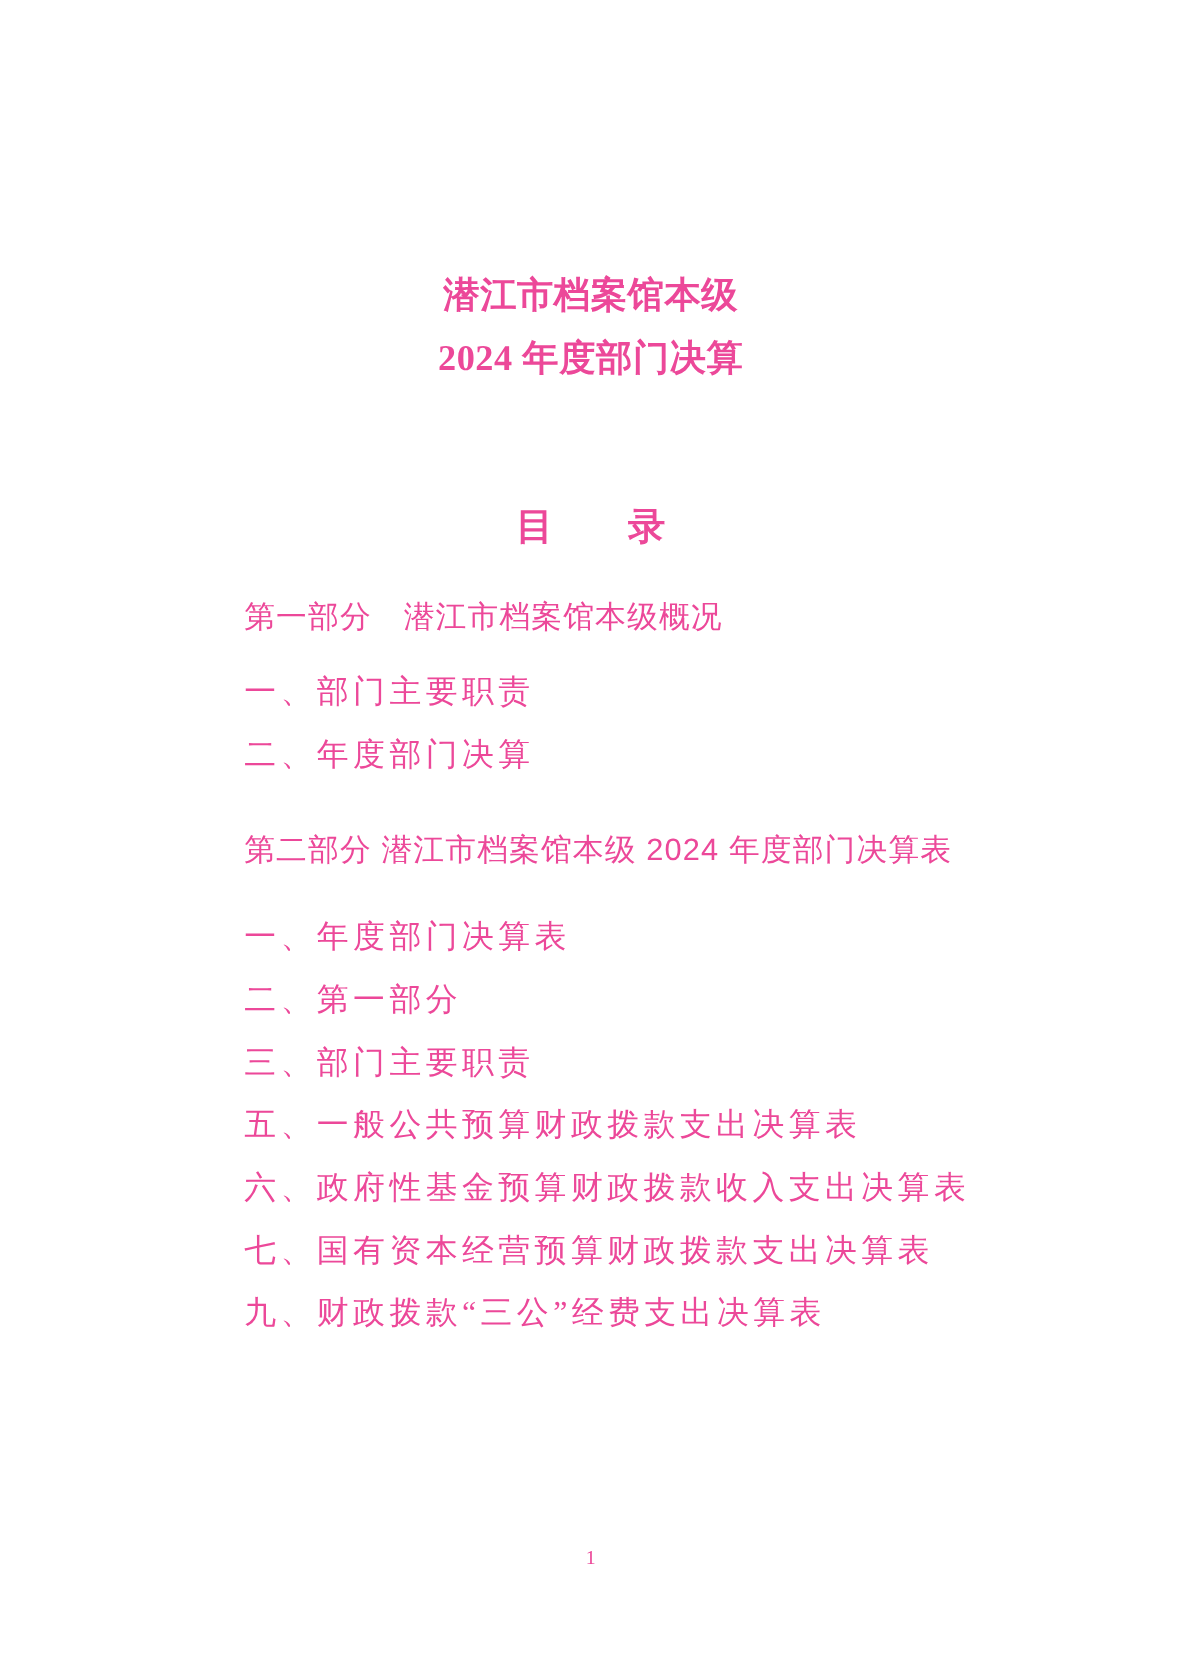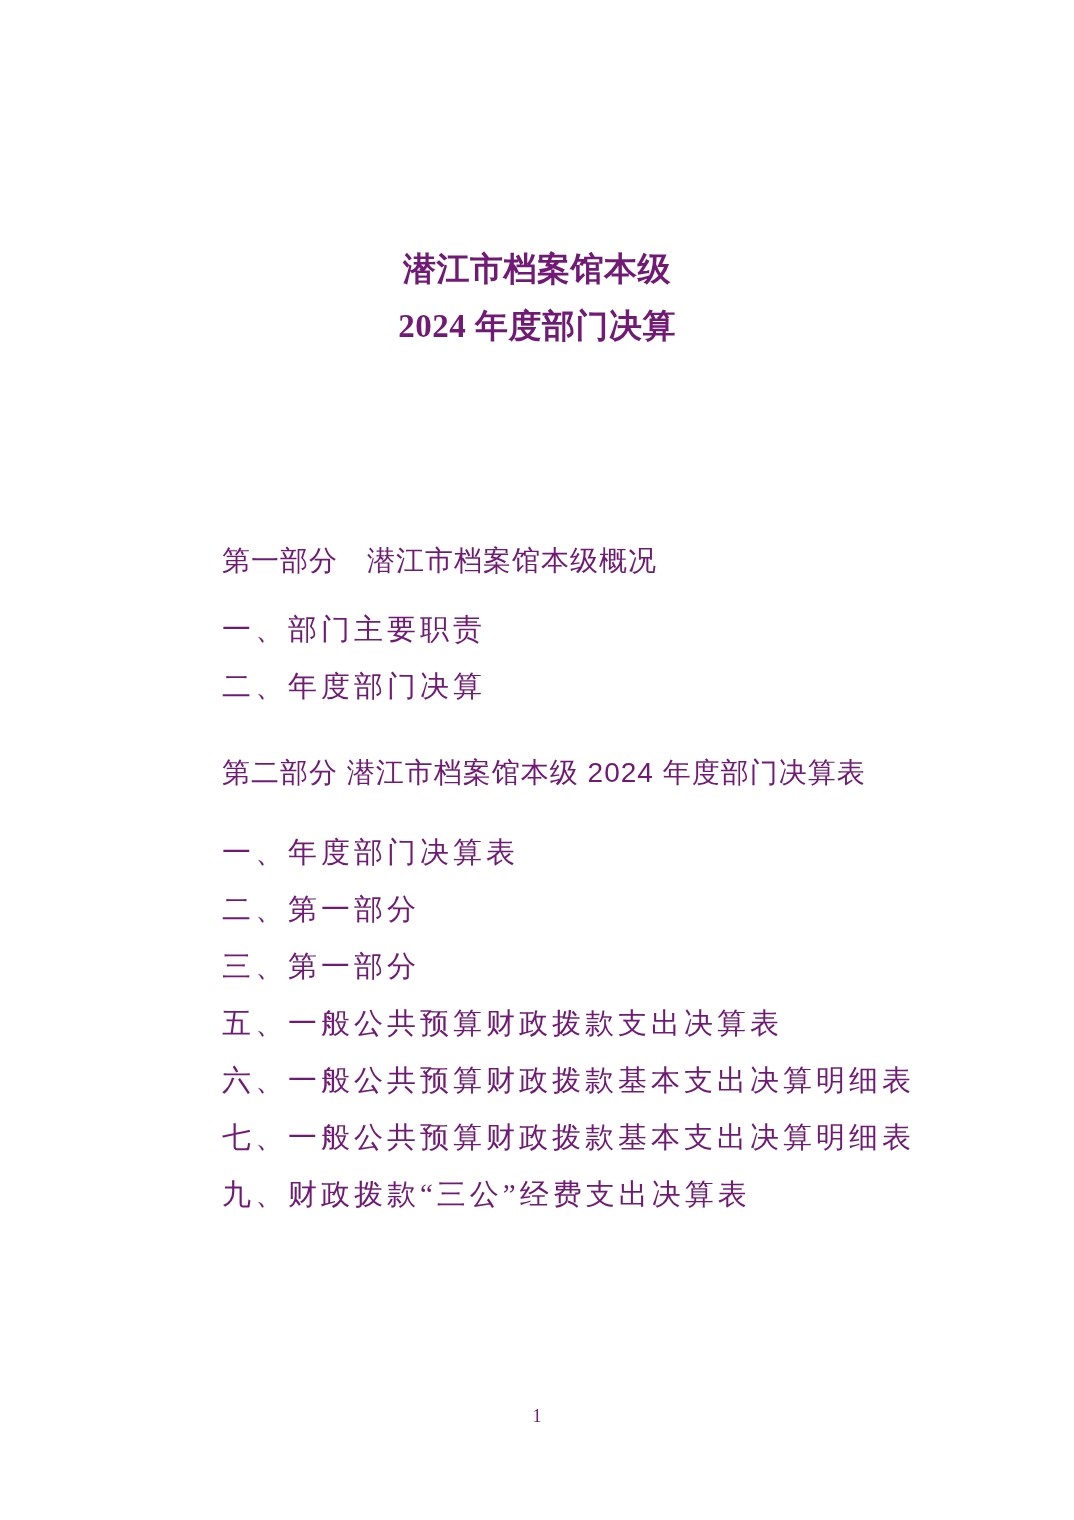--- a/index.html
+++ b/index.html
@@ -5,21 +5,21 @@
   html, body {
     margin: 0;
     padding: 0;
     background: #ffffff;
   }
   .page {
     position: relative;
     width: 1074px;
     height: 1520px;
     background: #ffffff;
-    color: #701a75;
+    color: #ec4899;
     overflow: hidden;
     margin: 0 auto;
   }
   .doc-title {
     position: absolute;
     top: 241px;
     left: 0;
     width: 1074px;
     margin: 0;
     text-align: center;
@@ -86,35 +86,36 @@
 </head>
 <body>
 
 <div class="page">
 
   <h1 class="doc-title">
     <span class="title-line">潜江市档案馆本级</span>
     <span class="title-line">2024 年度部门决算</span>
   </h1>
 
+  <h2 class="toc-title">目　　录</h2>
 
   <h3 class="sec-heading sec1-heading">第一部分　潜江市档案馆本级概况</h3>
 
   <ul class="toc-list s1-list">
     <li>一、部门主要职责</li>
     <li>二、年度部门决算</li>
   </ul>
 
   <h3 class="sec-heading sec2-heading">第二部分 潜江市档案馆本级 2024 年度部门决算表</h3>
 
   <ul class="toc-list s2-list">
     <li>一、年度部门决算表</li>
     <li>二、第一部分</li>
-    <li>三、第一部分</li>
+    <li>三、部门主要职责</li>
     <li>五、一般公共预算财政拨款支出决算表</li>
-    <li>六、一般公共预算财政拨款基本支出决算明细表</li>
-    <li>七、一般公共预算财政拨款基本支出决算明细表</li>
+    <li>六、政府性基金预算财政拨款收入支出决算表</li>
+    <li>七、国有资本经营预算财政拨款支出决算表</li>
     <li>九、财政拨款“三公”经费支出决算表</li>
   </ul>
 
   <div class="page-number">1</div>
 
 </div>
 
 </body></html>

